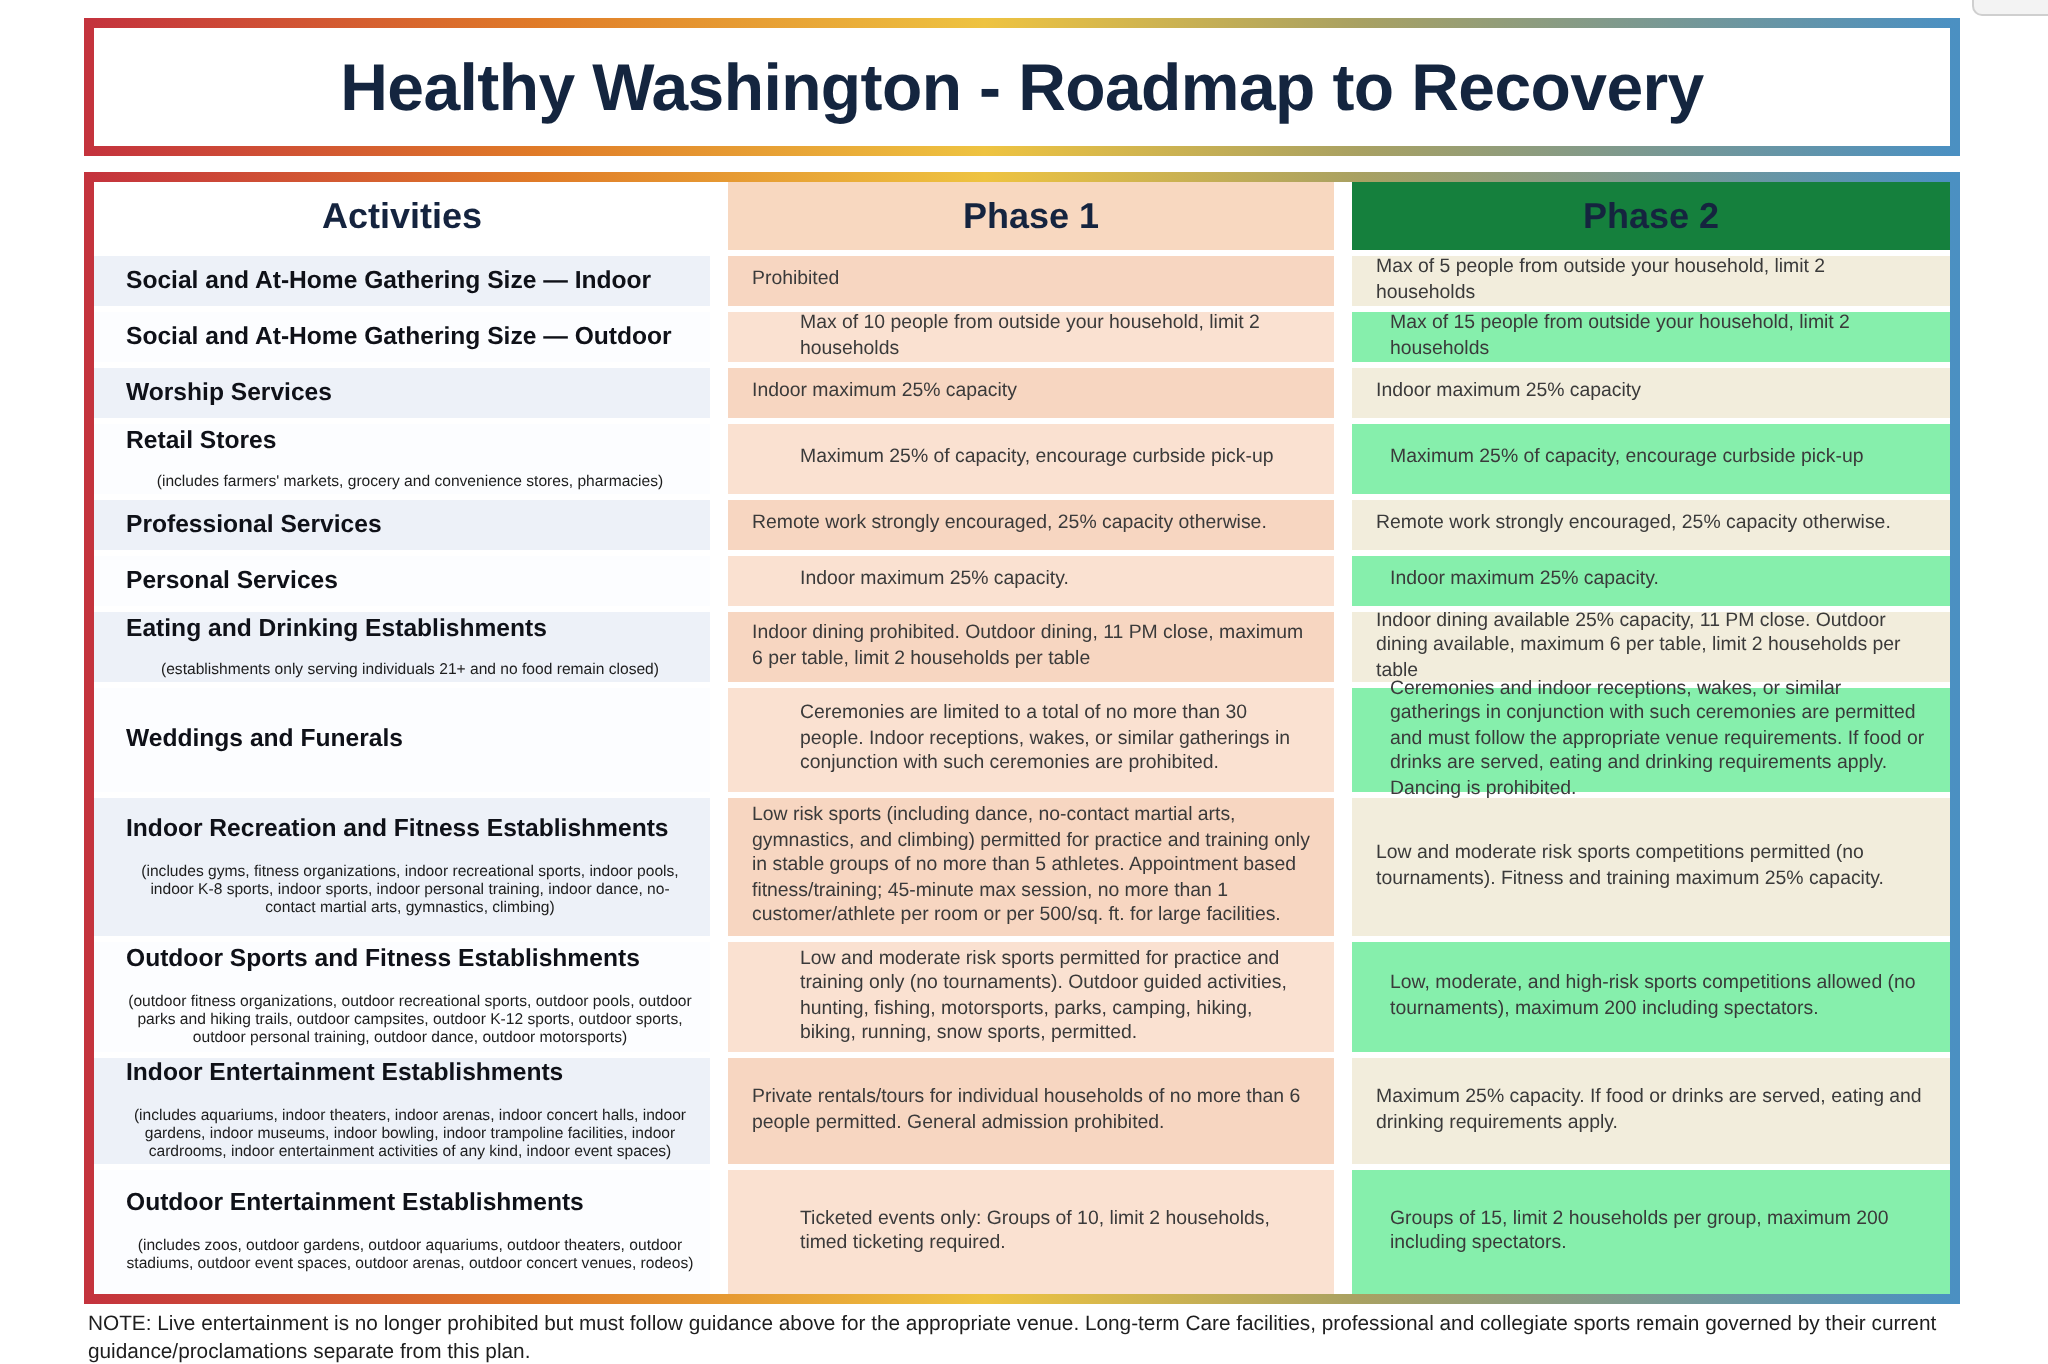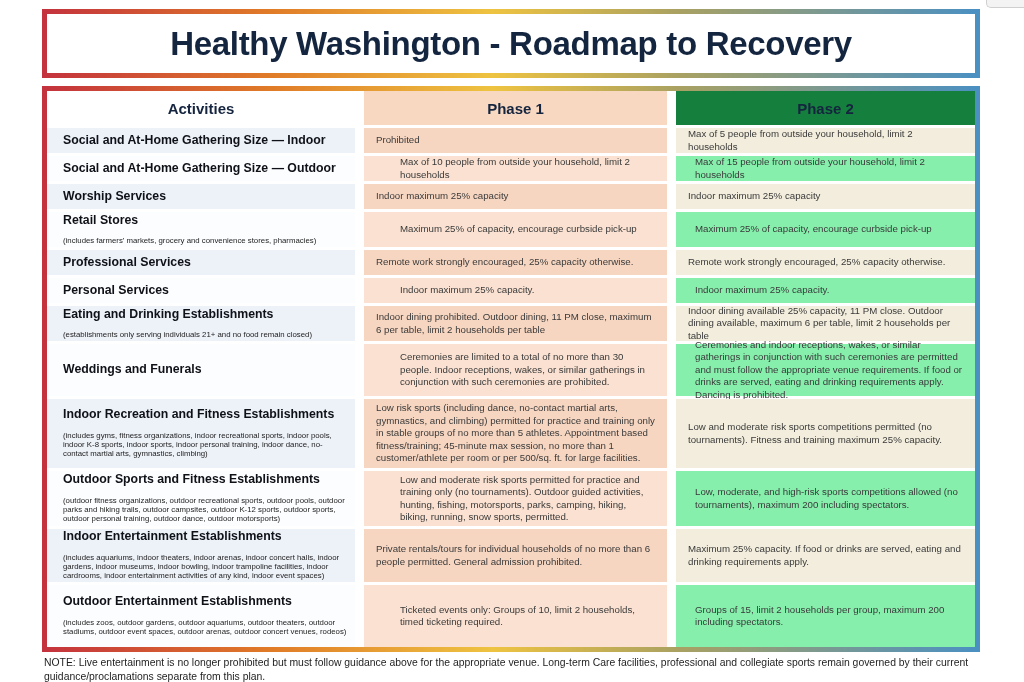--- a/index.html
+++ b/index.html
@@ -24,38 +24,38 @@
 
   .table-box { position:absolute; left:42px; top:86px; width:938px; height:566px; }
   .grid {
     display:grid; width:100%; height:100%;
     grid-template-columns: 308px 303px 1fr;
     grid-template-rows: 34px 25px 25px 25px 35px 25px 25px 35px 52px 69px 55px 53px 1fr;
     column-gap:9px; row-gap:3px; background:#fff;
   }
 
   .hc { display:flex; align-items:center; justify-content:center;
-        font-weight:bold; font-size:15px; color:#15243f; }
+        font-weight:bold; font-size:18px; color:#15243f; }
   .hc.c-act { background:#ffffff; }
   .hc.c-p1  { background:#f8d8c0; }
   .hc.c-p2  { background:#15803d; }
 
   .cell { display:flex; flex-direction:column; justify-content:center; box-sizing:border-box; }
   .cell.c-act { padding:2px 8px 2px 16px; }
   .cell.c-p1, .cell.c-p2 { padding:3px 12px; font-size:9.7px; color:#3a3a3a; line-height:1.28; }
 
   .cell.c-act.odd  { background:#edf1f8; }
   .cell.c-act.even { background:#fcfdff; }
   .cell.c-p1.odd   { background:#f7d6c1; }
   .cell.c-p1.even  { background:#fae1d1;padding-left:36px; }
   .cell.c-p2.odd   { background:#f2eddc; }
   .cell.c-p2.even  { background:#86efac;padding-left:19px; }
 
   .act-name   { font-size:12.3px; font-weight:bold; color:#0f1118; line-height:1.12; }
-  .act-detail { font-size:7.8px; color:#1d1d1d; line-height:1.18; margin-top:9px; }
+  .act-detail { font-size:7.8px; color:#1d1d1d; line-height:1.18; margin-top:9px;text-align:center; }
 
   .note {
     position:absolute; left:44px; top:656px; width:942px;
     font-size:10.4px; color:#1e1e1e; line-height:1.3;
   }
 
   .window-fragment {
     position:absolute; right:0; top:0; width:37px; height:7px;
     background:#f3f3f3; border:1px solid #cfcfcf; border-top:none; border-right:none;
     border-radius:0 0 0 5px;

